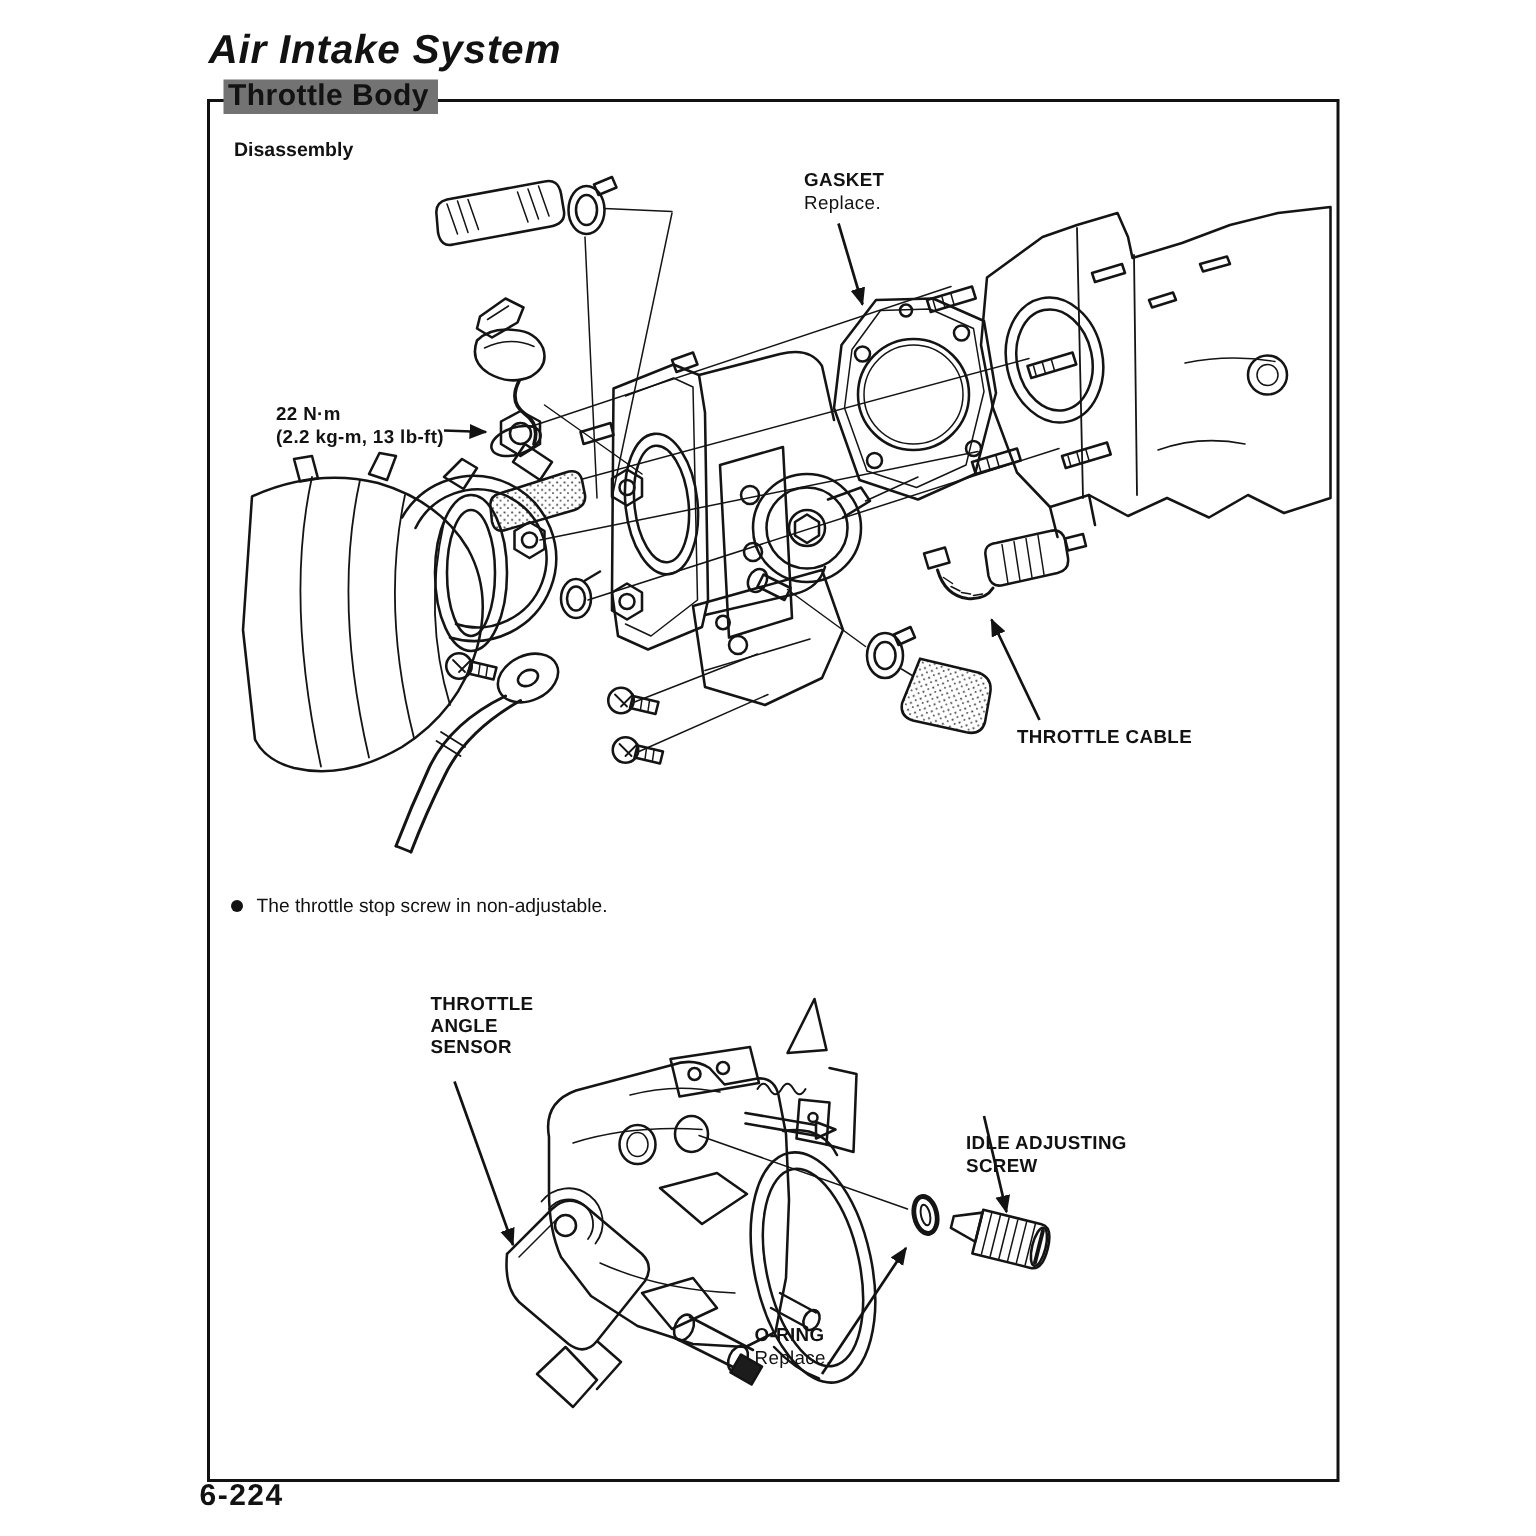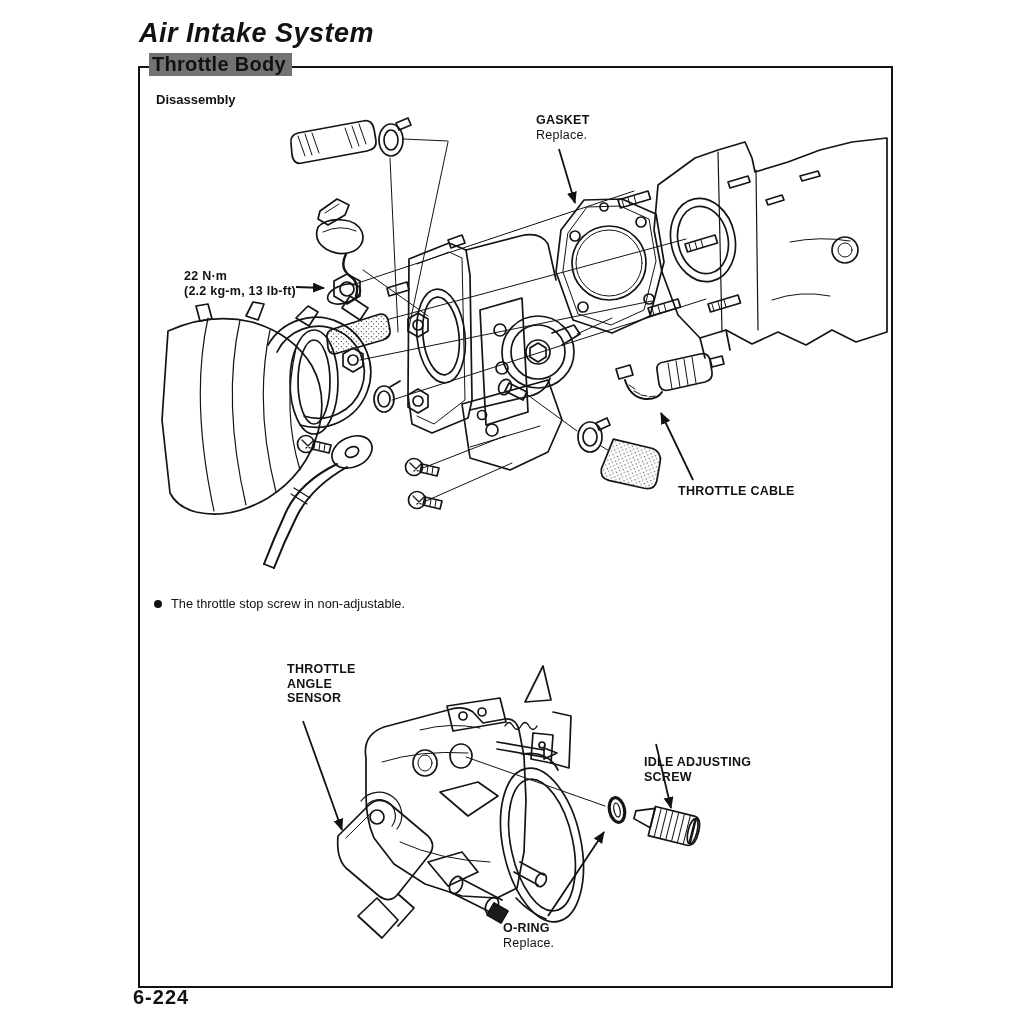--- a/index.html
+++ b/index.html
@@ -331,21 +331,21 @@
     <div>THROTTLE</div>
     <div>ANGLE</div>
     <div>SENSOR</div>
   </div>
 
   <div class="abs lbl" style="left:644px;top:711px;margin-top:44px;">
     <div>IDLE ADJUSTING</div>
     <div>SCREW</div>
   </div>
 
-  <div class="abs lbl" style="left:503px;top:921px;">
+  <div class="abs lbl" style="left:503px;top:883px;">
     <div>O-RING</div>
     <div class="sub">Replace.</div>
   </div>
 
   <div class="abs" id="caution">
     <div class="row">
       <span class="bullet"></span>
       <span>The throttle stop screw in non-adjustable.</span>
     </div>
   </div>

